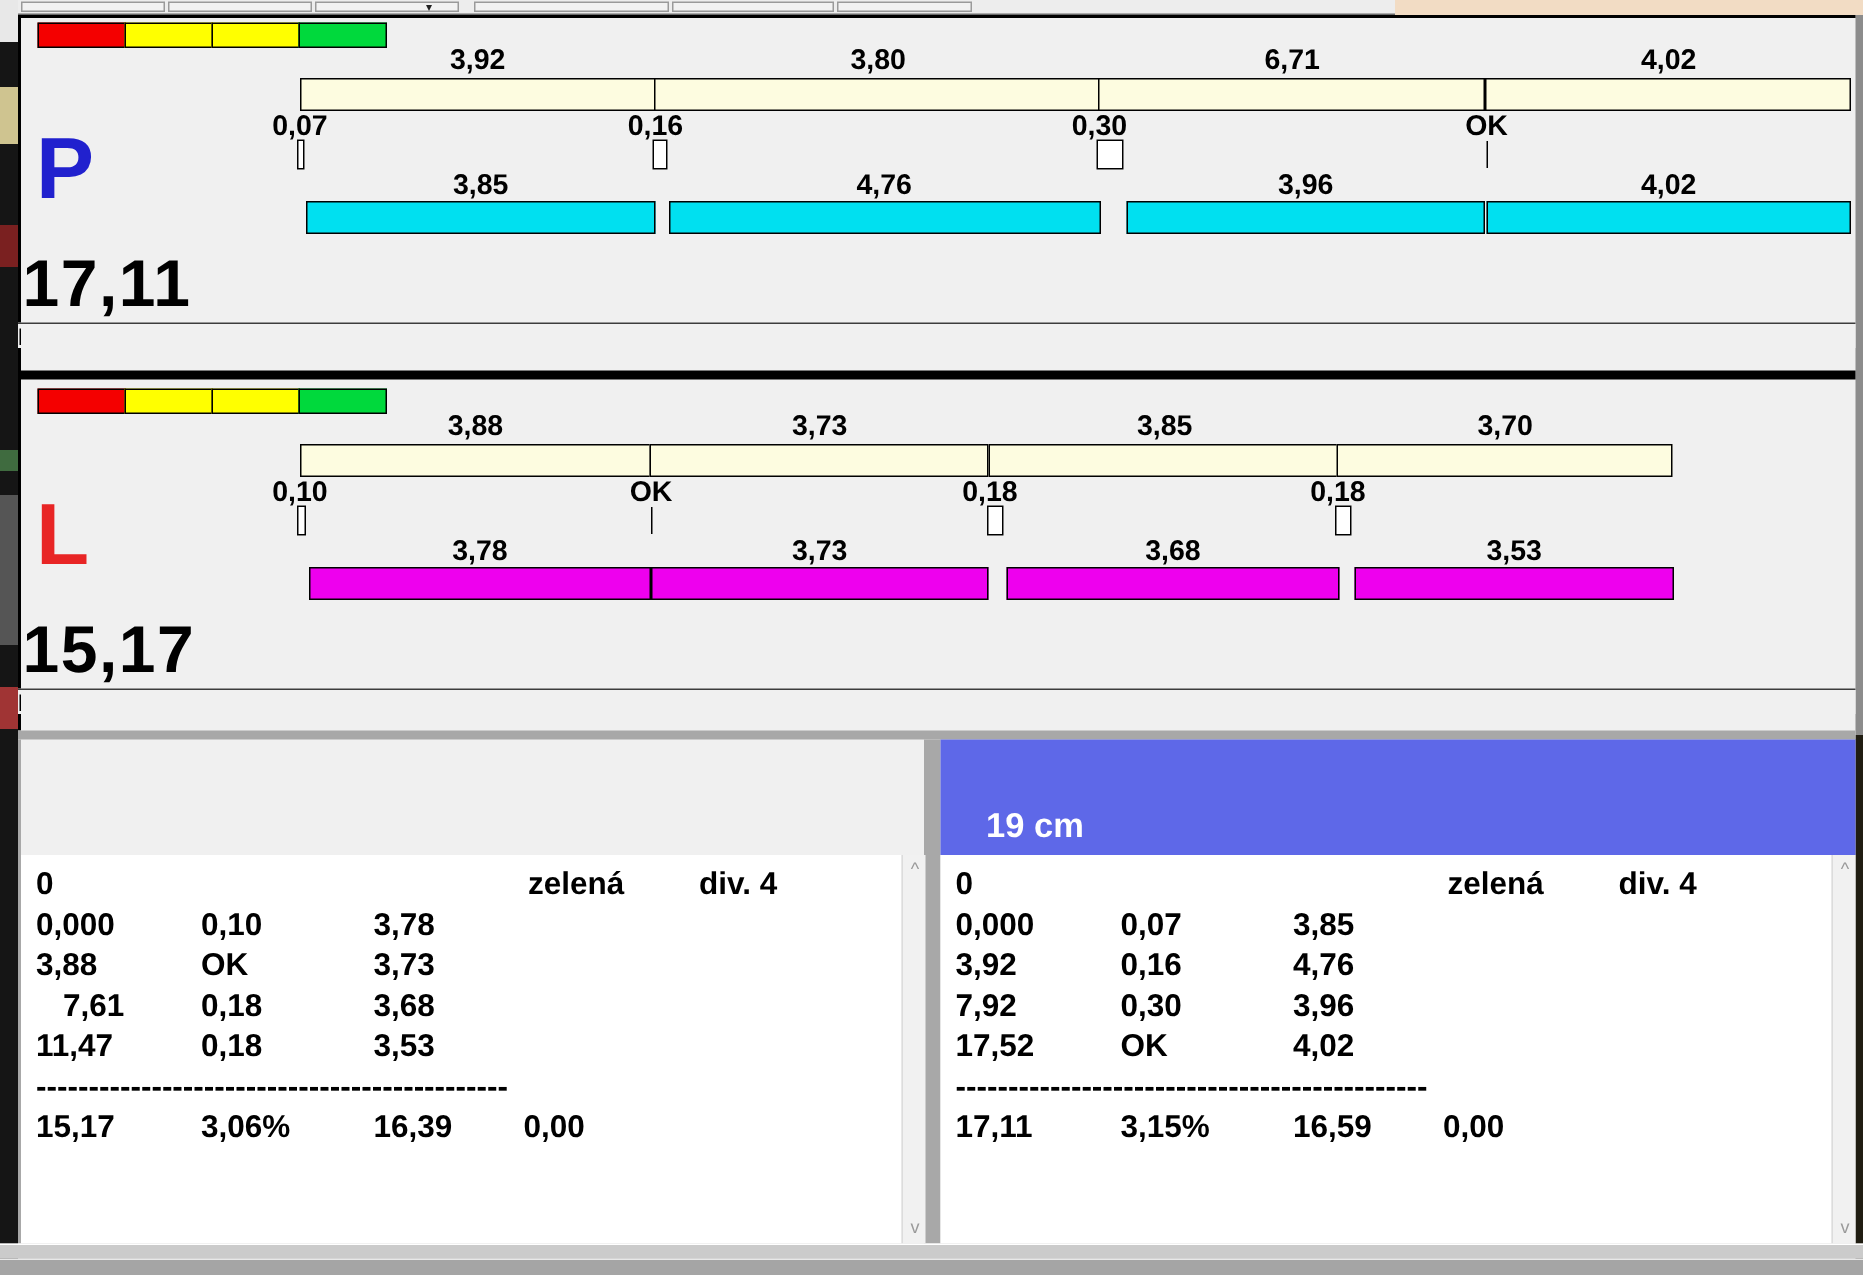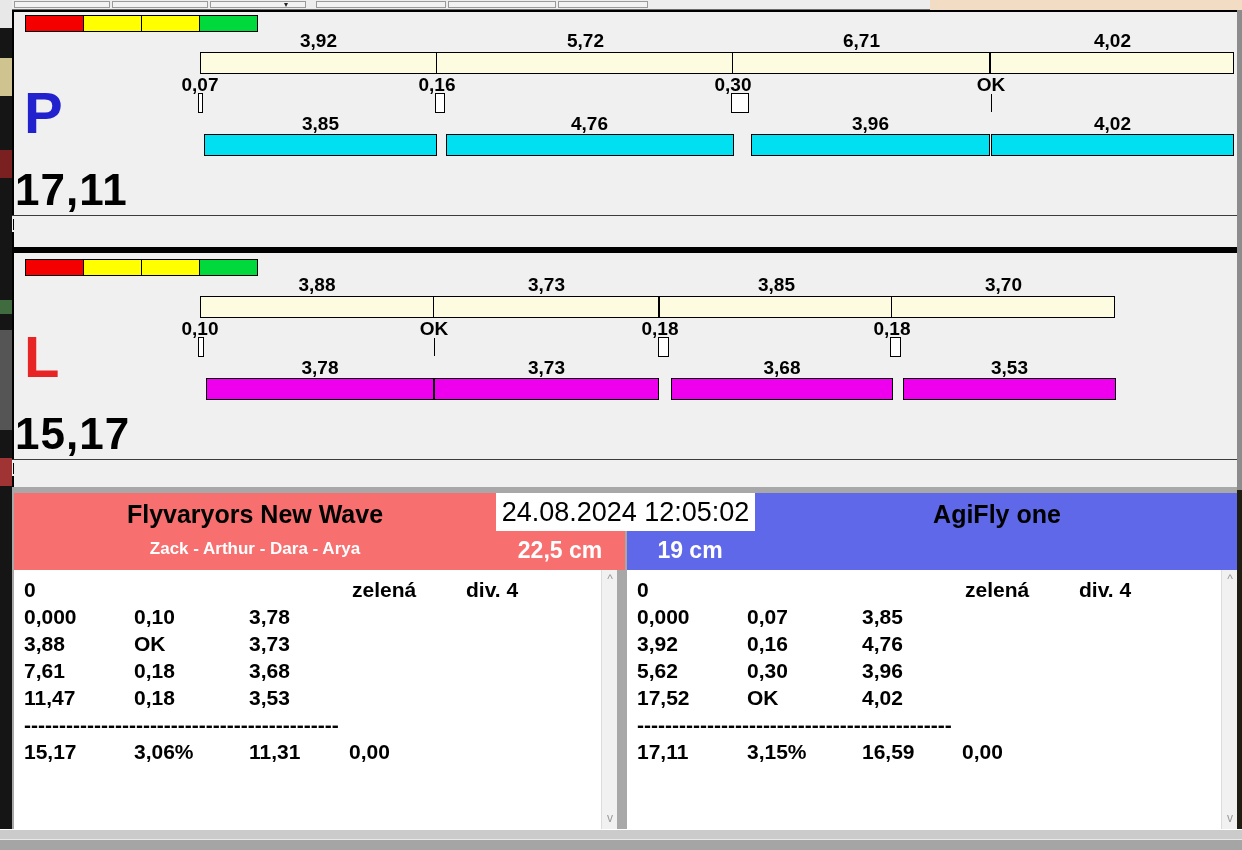--- a/index.html
+++ b/index.html
@@ -83,21 +83,21 @@
       <div class="abs light" style="left: 83px; top: 15px; width: 59px; height: 17px; background: rgb(255, 255, 0);"></div>
       <div class="abs light" style="left: 141px; top: 15px; width: 59px; height: 17px; background: rgb(255, 255, 0);"></div>
       <div class="abs light" style="left: 199px; top: 15px; width: 59px; height: 17px; background: rgb(0, 217, 60);"></div>
       <div class="abs top-seg" style="left: 200px; top: 52px; width: 237px; height: 22px;"></div>
       <div class="abs seg-label" style="left: 200px; top: 30px; width: 237px;">3,92</div>
       <div class="abs marker-label" style="left: 155px; top: 74px; width: 90px;">0,07</div>
       <div class="abs marker-box" style="left: 198px; top: 93px; width: 5px; height: 20px;"></div>
       <div class="abs bot-label" style="left: 204px; top: 113px; width: 233px;">3,85</div>
       <div class="abs " style="left: 204px; top: 134px; width: 233px; height: 22px; background: rgb(0, 224, 240); border: 1px solid rgb(0, 0, 0);"></div>
       <div class="abs top-seg" style="left: 436px; top: 52px; width: 298px; height: 22px;"></div>
-      <div class="abs seg-label" style="left: 437px; top: 30px; width: 297px;">5,72</div>
+      <div class="abs seg-label" style="left: 437px; top: 30px; width: 297px;">3,80</div>
       <div class="abs marker-label" style="left: 392px; top: 74px; width: 90px;">0,16</div>
       <div class="abs marker-box" style="left: 435px; top: 93px; width: 10px; height: 20px;"></div>
       <div class="abs bot-label" style="left: 446px; top: 113px; width: 287px;">4,76</div>
       <div class="abs " style="left: 446px; top: 134px; width: 288px; height: 22px; background: rgb(0, 224, 240); border: 1px solid rgb(0, 0, 0);"></div>
       <div class="abs top-seg" style="left: 732px; top: 52px; width: 258px; height: 22px;"></div>
       <div class="abs seg-label" style="left: 733px; top: 30px; width: 257px;">6,71</div>
       <div class="abs marker-label" style="left: 688px; top: 74px; width: 90px;">0,30</div>
       <div class="abs marker-box" style="left: 731px; top: 93px; width: 18px; height: 20px;"></div>
       <div class="abs bot-label" style="left: 751px; top: 113px; width: 239px;">3,96</div>
       <div class="abs " style="left: 751px; top: 134px; width: 239px; height: 22px; background: rgb(0, 224, 240); border: 1px solid rgb(0, 0, 0);"></div>
@@ -146,88 +146,82 @@
         <div class="tick"></div>
       </div>
     </div>
 
   <div class="abs divider"></div>
 
   <div class="abs bw-frame"></div>
   <div class="abs bw-left-edge"></div>
   <div class="abs bw-mid-edge"></div>
 
-  <div class="abs team-header" style="left: 14px; width: 611px; background: rgb(248, 111, 111);" id="hdrL">
-    <div class="team-title" style="left:0;width:482px;">Flyvaryors New Wave</div>
-    <div class="team-members" style="left:0;width:482px;">Zack - Arthur - Dara - Arya</div>
-    <div class="team-height" style="left:486px;width:120px;">22,5 cm</div>
-  </div>
   <div class="abs panel-content" style="left:14px;width:587px;" id="tblL">
       <div class="trow" style="top: 6px; left: 0px; width: 100%;">
         <span class="tcell" style="left: 10px;">0</span>
         <span class="tcell" style="left: 338px;">zelená</span>
         <span class="tcell" style="left: 452px;">div. 4</span>
       </div>
       <div class="trow" style="top: 33px; left: 0px; width: 100%;">
         <span class="tcell" style="left: 10px;">0,000</span>
         <span class="tcell" style="left: 120px;">0,10</span>
         <span class="tcell" style="left: 235px;">3,78</span>
       </div>
       <div class="trow" style="top: 60px; left: 0px; width: 100%;">
         <span class="tcell" style="left: 10px;">3,88</span>
         <span class="tcell" style="left: 120px;">OK</span>
         <span class="tcell" style="left: 235px;">3,73</span>
       </div>
       <div class="trow" style="top: 87px; left: 0px; width: 100%;">
-        <span class="tcell" style="left: 10px;">7,61</span>
+        <span class="tcell" style="left: 28px;">7,61</span>
         <span class="tcell" style="left: 120px;">0,18</span>
         <span class="tcell" style="left: 235px;">3,68</span>
       </div>
       <div class="trow" style="top: 114px; left: 0px; width: 100%;">
         <span class="tcell" style="left: 10px;">11,47</span>
         <span class="tcell" style="left: 120px;">0,18</span>
         <span class="tcell" style="left: 235px;">3,53</span>
       </div>
       <div class="trow" style="top: 141px; left: 0px; width: 100%;">
         <span class="tcell" style="left: 10px;">---------------------------------------------</span>
       </div>
       <div class="trow" style="top: 168px; left: 0px; width: 100%;">
         <span class="tcell" style="left: 10px;">15,17</span>
         <span class="tcell" style="left: 120px;">3,06%</span>
-        <span class="tcell" style="left: 235px;">11,31</span>
+        <span class="tcell" style="left: 235px;">16,39</span>
         <span class="tcell" style="left: 335px;">0,00</span>
       </div>
     </div>
   <div class="abs scrollbar" style="left:601px;">
     <div class="sb-arrow" style="top:2px;">^</div>
     <div class="sb-arrow" style="bottom:2px;">v</div>
   </div>
 
   <div class="abs team-header" style="left: 627px; width: 610px; background: rgb(94, 104, 232);" id="hdrR">
     <div class="team-height" style="left:8px;width:110px;">19 cm</div>
-    <div class="team-title" style="left:130px;width:480px;">AgiFly one</div>
   </div>
   <div class="abs panel-content" style="left:627px;width:594px;" id="tblR">
       <div class="trow" style="top: 6px; left: 0px; width: 100%;">
         <span class="tcell" style="left: 10px;">0</span>
         <span class="tcell" style="left: 338px;">zelená</span>
         <span class="tcell" style="left: 452px;">div. 4</span>
       </div>
       <div class="trow" style="top: 33px; left: 0px; width: 100%;">
         <span class="tcell" style="left: 10px;">0,000</span>
         <span class="tcell" style="left: 120px;">0,07</span>
         <span class="tcell" style="left: 235px;">3,85</span>
       </div>
       <div class="trow" style="top: 60px; left: 0px; width: 100%;">
         <span class="tcell" style="left: 10px;">3,92</span>
         <span class="tcell" style="left: 120px;">0,16</span>
         <span class="tcell" style="left: 235px;">4,76</span>
       </div>
       <div class="trow" style="top: 87px; left: 0px; width: 100%;">
-        <span class="tcell" style="left: 10px;">5,62</span>
+        <span class="tcell" style="left: 10px;">7,92</span>
         <span class="tcell" style="left: 120px;">0,30</span>
         <span class="tcell" style="left: 235px;">3,96</span>
       </div>
       <div class="trow" style="top: 114px; left: 0px; width: 100%;">
         <span class="tcell" style="left: 10px;">17,52</span>
         <span class="tcell" style="left: 120px;">OK</span>
         <span class="tcell" style="left: 235px;">4,02</span>
       </div>
       <div class="trow" style="top: 141px; left: 0px; width: 100%;">
         <span class="tcell" style="left: 10px;">---------------------------------------------</span>
@@ -237,17 +231,16 @@
         <span class="tcell" style="left: 120px;">3,15%</span>
         <span class="tcell" style="left: 235px;">16,59</span>
         <span class="tcell" style="left: 335px;">0,00</span>
       </div>
     </div>
   <div class="abs scrollbar" style="left:1221px;">
     <div class="sb-arrow" style="top:2px;">^</div>
     <div class="sb-arrow" style="bottom:2px;">v</div>
   </div>
 
-  <div class="abs date-box">24.08.2024 12:05:02</div>
 
   <div class="abs chrome1"></div>
   <div class="abs chrome2"></div>
 </div>
 
 </body></html>

